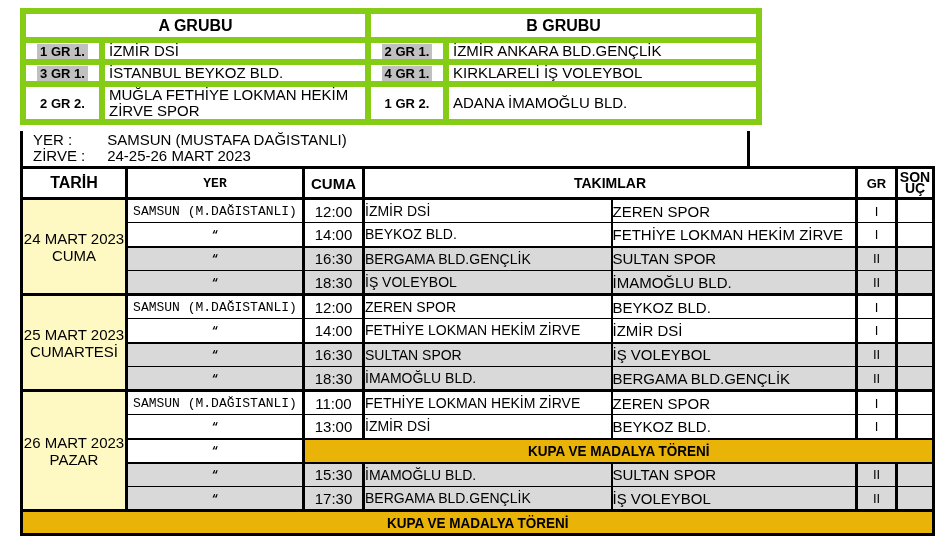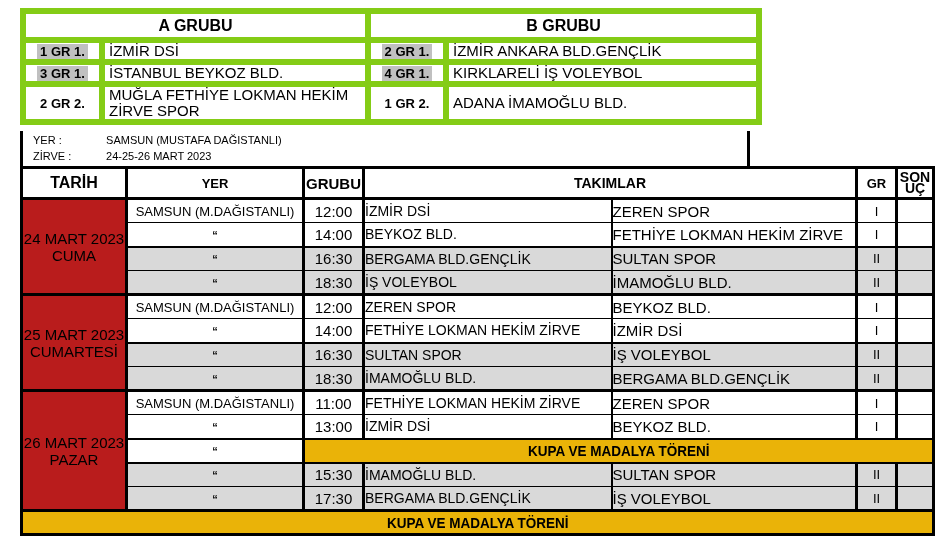--- a/index.html
+++ b/index.html
@@ -14,34 +14,34 @@
   .g-label{font-size:13px;font-weight:bold;text-align:center;}
   .g-team{font-size:15px;text-align:left;padding-left:8px;line-height:16px;}
   .g-bsec{border-left-width:3px !important;}
   .hl{background:#c0c0c0;padding:0 3px;display:inline-block;}
   .groups tr.rr{height:22px;}
   .groups tr.rtall{height:34px;}
 
   
   .venuebox{position:absolute;left:20px;top:131px;width:730px;height:35px;
     border-left:3px solid #000;border-right:3px solid #000;padding-top:1px;box-sizing:border-box;}
-  .vline{font-size:11px;line-height:16px;white-space:nowrap;}
+  .vline{font-size:15px;line-height:16px;white-space:nowrap;}
   .vlabel{display:inline-block;width:70px;padding-left:10px;}
   .vvalue{display:inline-block;}
 
   
   .sched{position:absolute;left:20px;top:166px;width:912px;border:3px solid #000;}
   .sched th,.sched td{border:1px solid #000;padding:0;overflow:hidden;vertical-align:middle;}
   .sched thead th{border-bottom:3px solid #000;height:28px;font-weight:bold;}
   .h-big{font-size:16px;text-align:center;}
   .h-gr{font-size:11px;text-align:center;}
   .h-res{font-size:14px;line-height:11px;text-align:center;padding:0 2px;}
   .sched tbody tr{height:24px;}
-  .datecell{font-size:15px;text-align:center;line-height:17px;padding:0 2px;background:#b91c1c;}
-  .vencell{font-size:13px;text-align:center;border-left-width:3px !important;}
+  .datecell{font-size:15px;text-align:center;line-height:17px;padding:0 2px;background:#fef9c3;}
+  .vencell{font-size:13px;text-align:center;border-left-width:3px !important;font-family:Liberation Mono, monospace;}
   .timecell{font-size:15px;text-align:center;border-left-width:3px !important;}
   .teamcell{font-size:14px;text-align:left;padding-left:6px;border-left-width:3px !important;white-space:nowrap;}
   .teamcell2{font-size:15px;text-align:left;padding-left:6px;border-left-width:2px !important;white-space:nowrap;}
   .grcell{font-size:13px;text-align:center;border-left-width:3px !important;}
   .rescell{border-left-width:3px !important;}
   .gray{background:#d9d9d9;}
   .yellow{background:#eab308;}
   .bt3{border-top-width:3px !important;}
   .bt2{border-top-width:2px !important;}
   .bb2{border-bottom-width:2px !important;}
@@ -109,21 +109,21 @@
         <col style="width:60px">
       <col style="width:248px">
         <col style="width:245px">
         <col style="width:40px">
         <col style="width:37px">
     </colgroup>
     <thead>
       <tr>
         <th class="h-big">TARİH</th>
         <th class="h-big vencell">YER</th>
-        <th class="h-big timecell">GRUBU</th>
+        <th class="h-big timecell">CUMA</th>
         <th class="h-big teamcell" colspan="2" style="text-align:center;padding-left:0;">TAKIMLAR</th>
         <th class="h-gr grcell">GR</th>
         <th class="h-res rescell">SON UÇ</th>
       </tr>
     </thead>
     <tbody>
 
       <tr>
         <td class="datecell" rowspan="4">24 MART 2023 CUMA</td>
         <td class="vencell">SAMSUN (M.DAĞISTANLI)</td>

